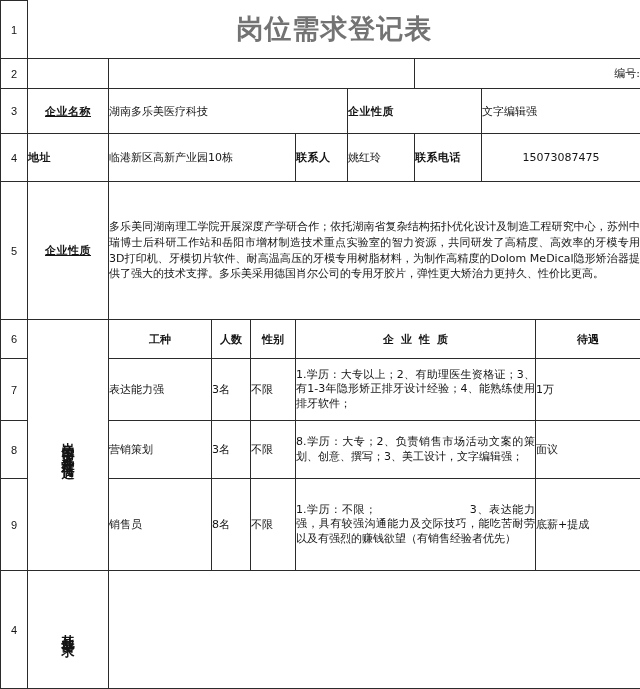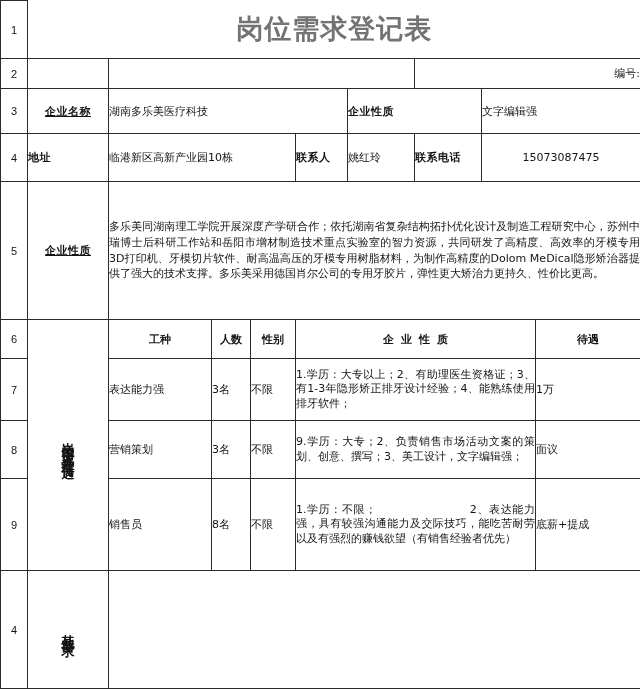--- a/index.html
+++ b/index.html
@@ -215,30 +215,30 @@
       <td class="val">不限</td>
       <td class="req" colspan="4">1.学历：大专以上；2、有助理医生资格证；3、有1-3年隐形矫正排牙设计经验；4、能熟练使用排牙软件；</td>
       <td class="val">1万</td>
     </tr>
 
     <tr style="height:58px">
       <td class="rownum">8</td>
       <td class="val">营销策划</td>
       <td class="val">3名</td>
       <td class="val">不限</td>
-      <td class="req" colspan="4">9.学历：大专；2、负责销售市场活动文案的策划、创意、撰写；3、美工设计，文字编辑强；</td>
+      <td class="req" colspan="4">8.学历：大专；2、负责销售市场活动文案的策划、创意、撰写；3、美工设计，文字编辑强；</td>
       <td class="val">面议</td>
     </tr>
 
     <tr style="height:92px">
       <td class="rownum thickbottom">9</td>
       <td class="val thickbottom">销售员</td>
       <td class="val thickbottom">8名</td>
       <td class="val thickbottom">不限</td>
-      <td class="req thickbottom" colspan="4">1.学历：不限；　　　　　　　　2、表达能力强，具有较强沟通能力及交际技巧，能吃苦耐劳以及有强烈的赚钱欲望（有销售经验者优先）</td>
+      <td class="req thickbottom" colspan="4">1.学历：不限；　　　　　　　　3、表达能力强，具有较强沟通能力及交际技巧，能吃苦耐劳以及有强烈的赚钱欲望（有销售经验者优先）</td>
       <td class="val thickbottom">底薪+提成</td>
     </tr>
 
     <tr>
       <td class="rownum">4</td>
       <td class="thickright">
         <div class="vwrap">
           <span class="vtext">其他要求</span>
         </div>
       </td>

